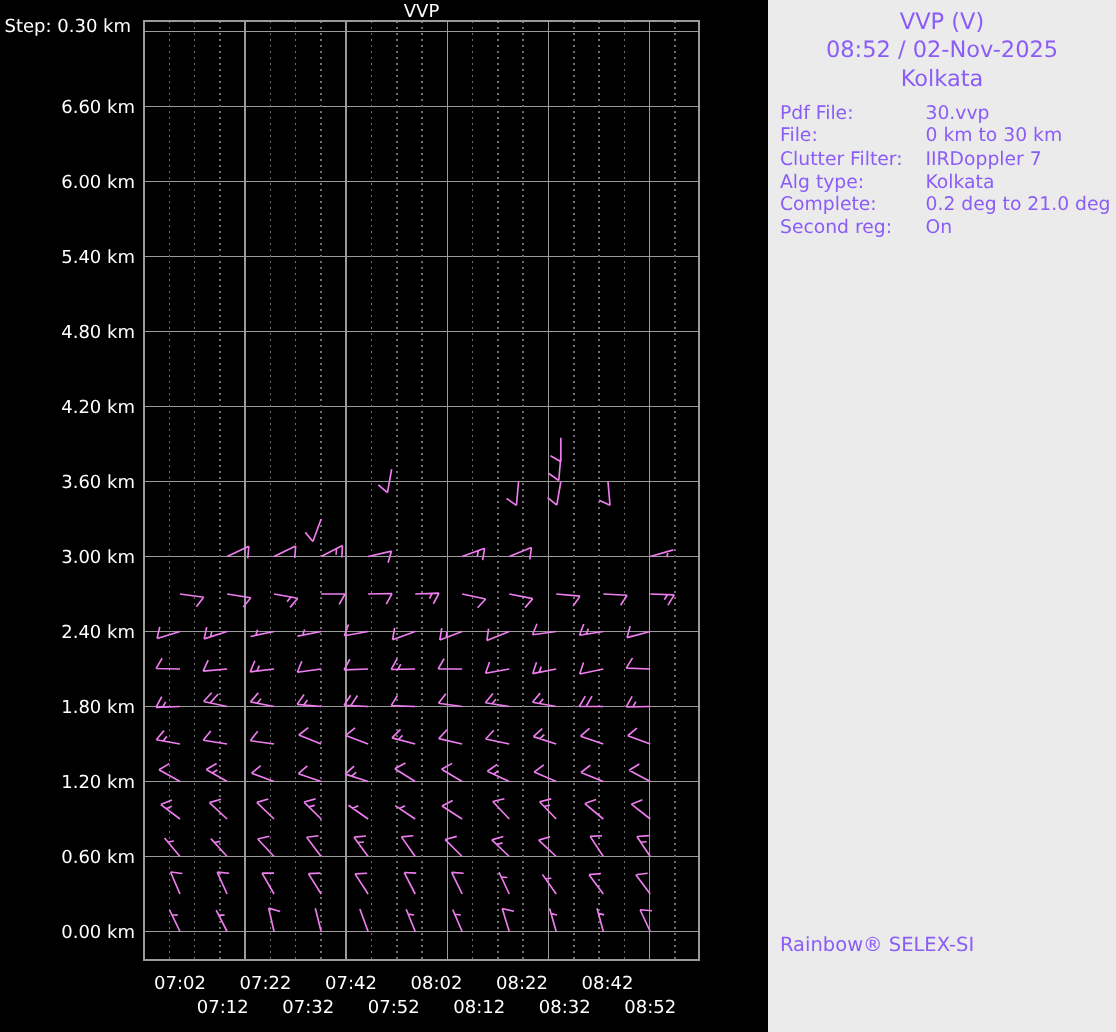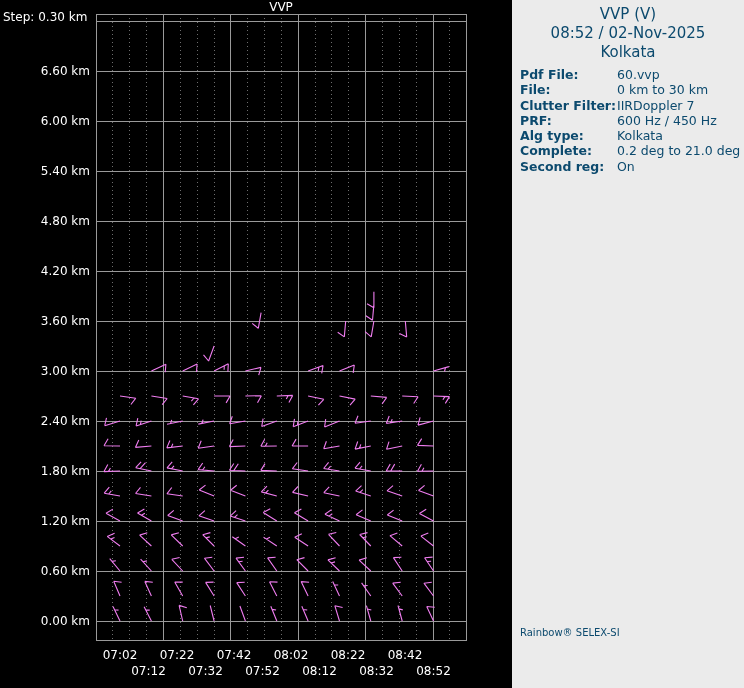--- a/index.html
+++ b/index.html
@@ -3,31 +3,31 @@
 <meta charset="utf-8">
 <style>
   html,body { margin:0; padding:0; background:#000; }
   .screen {
     position:relative; width:744px; height:688px; background:#000;
     font-family:"DejaVu Sans", sans-serif; overflow:hidden;
   }
   .chart-svg { position:absolute; left:0; top:0; }
   .panel {
     position:absolute; left:512px; top:0; width:232px; height:688px;
-    background:#ebebeb; color:#0c4a6e;
+    background:#ebebeb; color:#8b5cf6;
   }
   .panel-title, .panel-datetime, .panel-site {
     text-align:center; font-size:15px; line-height:19px;
   }
   .panel-title { margin-top:5px; }
   .params { margin-top:5px; padding-left:8px; padding-right:2px; font-size:12.5px; }
   .param-row { display:flex; line-height:15.3px; }
-  .param-label { width:97px; flex:none;font-weight:bold; }
+  .param-label { width:97px; flex:none; }
   .param-value { flex:1; white-space:nowrap; }
-  .panel-footer { position:absolute; left:8px; bottom:50px; font-size:10px; }
+  .panel-footer { position:absolute; left:8px; bottom:50px; font-size:13px; }
 </style>
 </head>
 <body>
 
 <div class="screen">
 
   <svg class="chart-svg" width="512" height="688" viewBox="0 0 512 688">
       <g stroke="#9a9a9a" stroke-width="1" shape-rendering="crispEdges">
         <line x1="96" y1="621" x2="466" y2="621"></line>
         <line x1="96" y1="571" x2="466" y2="571"></line>
@@ -100,33 +100,29 @@
     </svg>
 
   <aside class="panel">
     <div class="panel-title">VVP (V)</div>
     <div class="panel-datetime">08:52 / 02-Nov-2025</div>
     <div class="panel-site">Kolkata</div>
 
     <div class="params">
       <div class="param-row">
         <span class="param-label">Pdf File:</span>
-        <span class="param-value">60.vvp</span>
+        <span class="param-value">30.vvp</span>
       </div>
       <div class="param-row">
         <span class="param-label">File:</span>
         <span class="param-value">0 km to 30 km</span>
       </div>
       <div class="param-row">
         <span class="param-label">Clutter Filter:</span>
         <span class="param-value">IIRDoppler 7</span>
-      </div>
-      <div class="param-row">
-        <span class="param-label">PRF:</span>
-        <span class="param-value">600 Hz / 450 Hz</span>
       </div>
       <div class="param-row">
         <span class="param-label">Alg type:</span>
         <span class="param-value">Kolkata</span>
       </div>
       <div class="param-row">
         <span class="param-label">Complete:</span>
         <span class="param-value">0.2 deg to 21.0 deg</span>
       </div>
       <div class="param-row">

